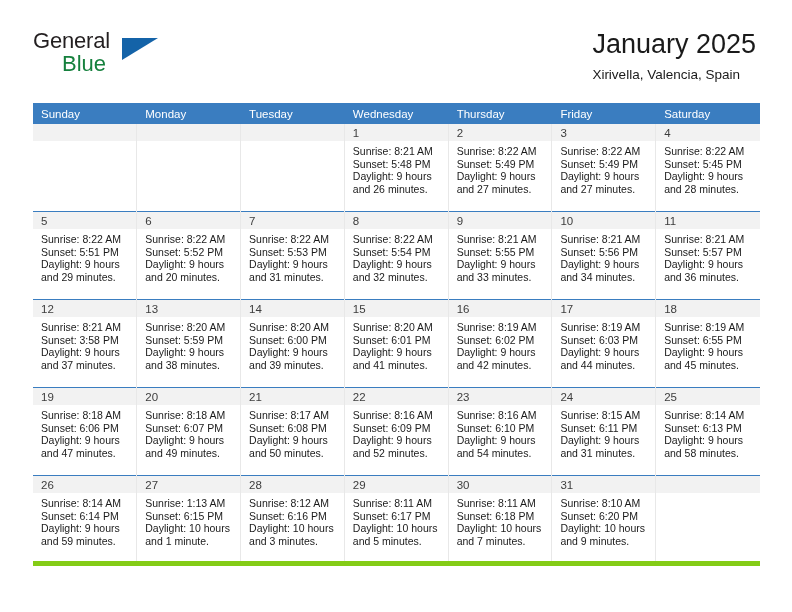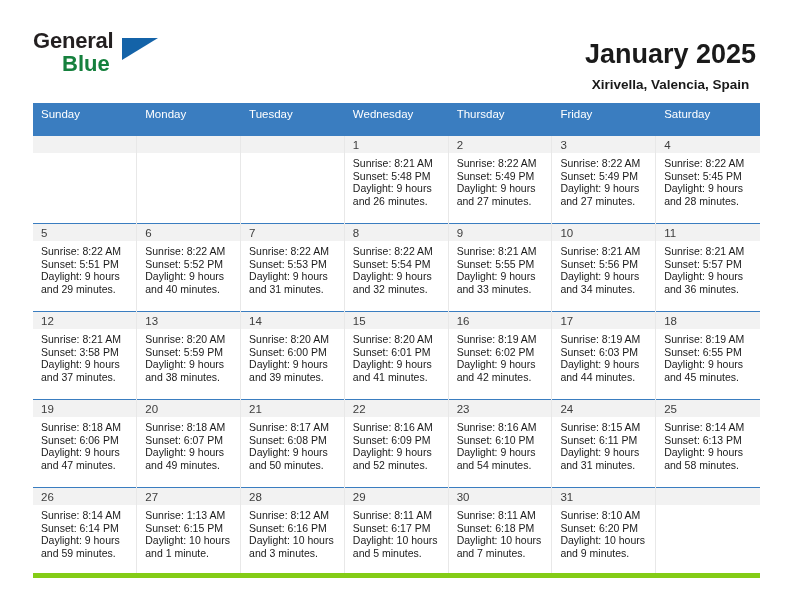--- a/index.html
+++ b/index.html
@@ -20,21 +20,20 @@
     height: 612px;
     box-sizing: border-box;
   }
 
   
   .header {
     position: relative;
     height: 72px;
     padding: 26px 36px 0 33px;
     box-sizing: border-box;
-    font-weight: bold;
   }
   .logo {
     position: absolute;
     left: 33px;
     top: 30px;
     width: 130px;
     height: 48px;
   }
   .logo-general {
     font-size: 22px;
@@ -58,22 +57,22 @@
     left: 89px;
     top: 8px;
     width: 0;
     height: 0;
     border-left: 36px solid #1463a8;
     border-bottom: 22px solid transparent;
   }
   .title-block {
     position: absolute;
     right: 36px;
-    top: 38px;
-    text-align: center;
+    top: 28px;
+    text-align: left;
   }
   .cal-title {
     font-size: 27px;
     color: #1a1a1a;
     line-height: 32px;
     white-space: nowrap;
   }
   .cal-subtitle {
     font-size: 13.5px;
     color: #1a1a1a;
@@ -90,21 +89,21 @@
     width: 727px;
     border-collapse: collapse;
     table-layout: fixed;
   }
   .dow-row th {
     background: #3a7dc0;
     color: #ffffff;
     font-weight: normal;
     font-size: 11.5px;
     text-align: left;
-    padding: 5px 0 15px 8px;
+    padding: 5px 0 3px 8px;
     height: 20px;
     box-sizing: border-box;
     border-right: 1px solid #3a7dc0;
   }
   .week-row > td {
     padding: 0;
     vertical-align: top;
     border-top: 1px solid #3a7dc0;
     border-right: 1px solid #e8e8e8;
     background: #ffffff;
@@ -218,21 +217,21 @@
               <div>Daylight: 9 hours</div>
               <div>and 29 minutes.</div>
             </div>
           </td>
           <td>
             <div class="daynum">6</div>
             <div class="cell-body">
               <div>Sunrise: 8:22 AM</div>
               <div>Sunset: 5:52 PM</div>
               <div>Daylight: 9 hours</div>
-              <div>and 40 minutes.</div>
+              <div>and 20 minutes.</div>
             </div>
           </td>
           <td>
             <div class="daynum">7</div>
             <div class="cell-body">
               <div>Sunrise: 8:22 AM</div>
               <div>Sunset: 5:53 PM</div>
               <div>Daylight: 9 hours</div>
               <div>and 31 minutes.</div>
             </div>

